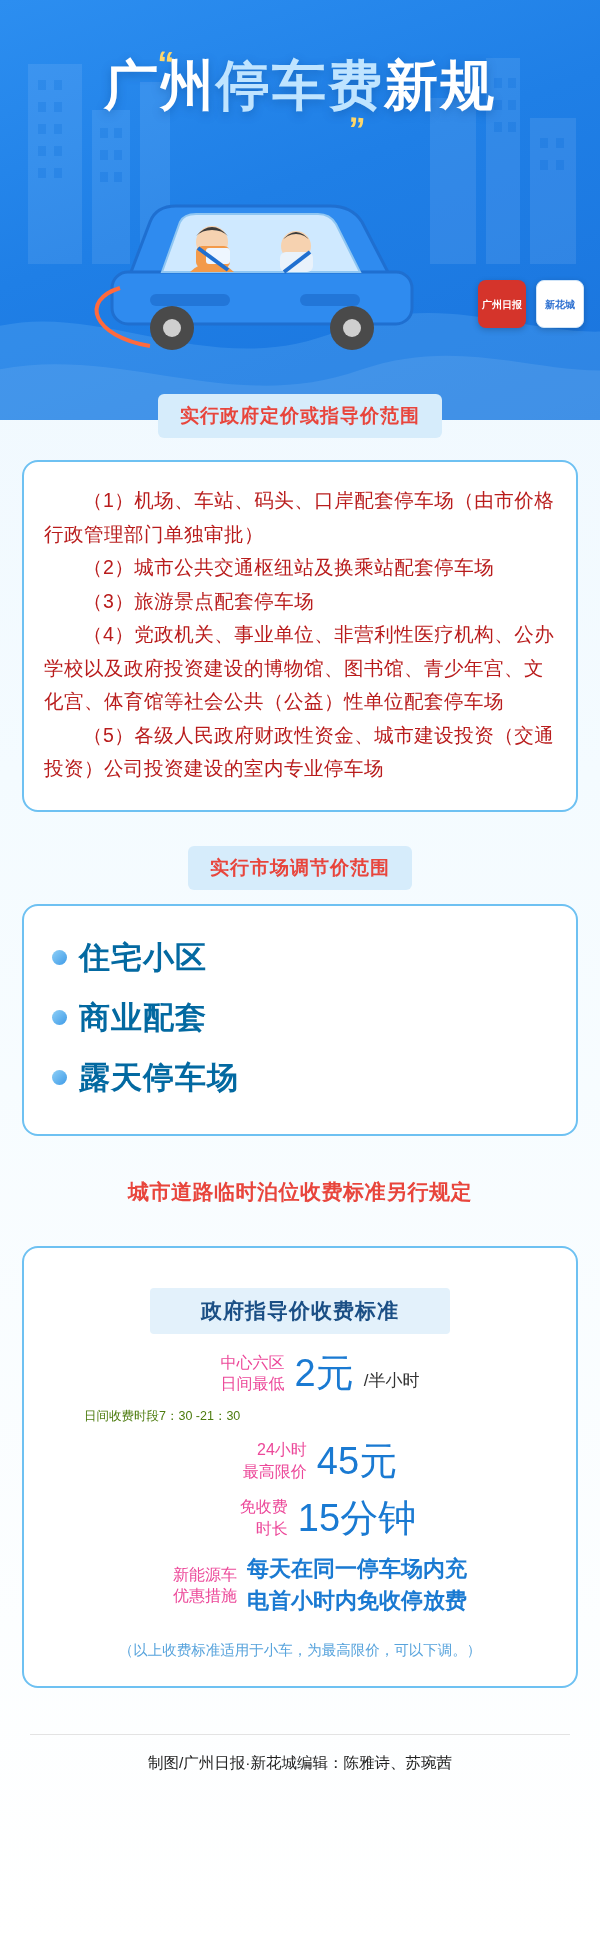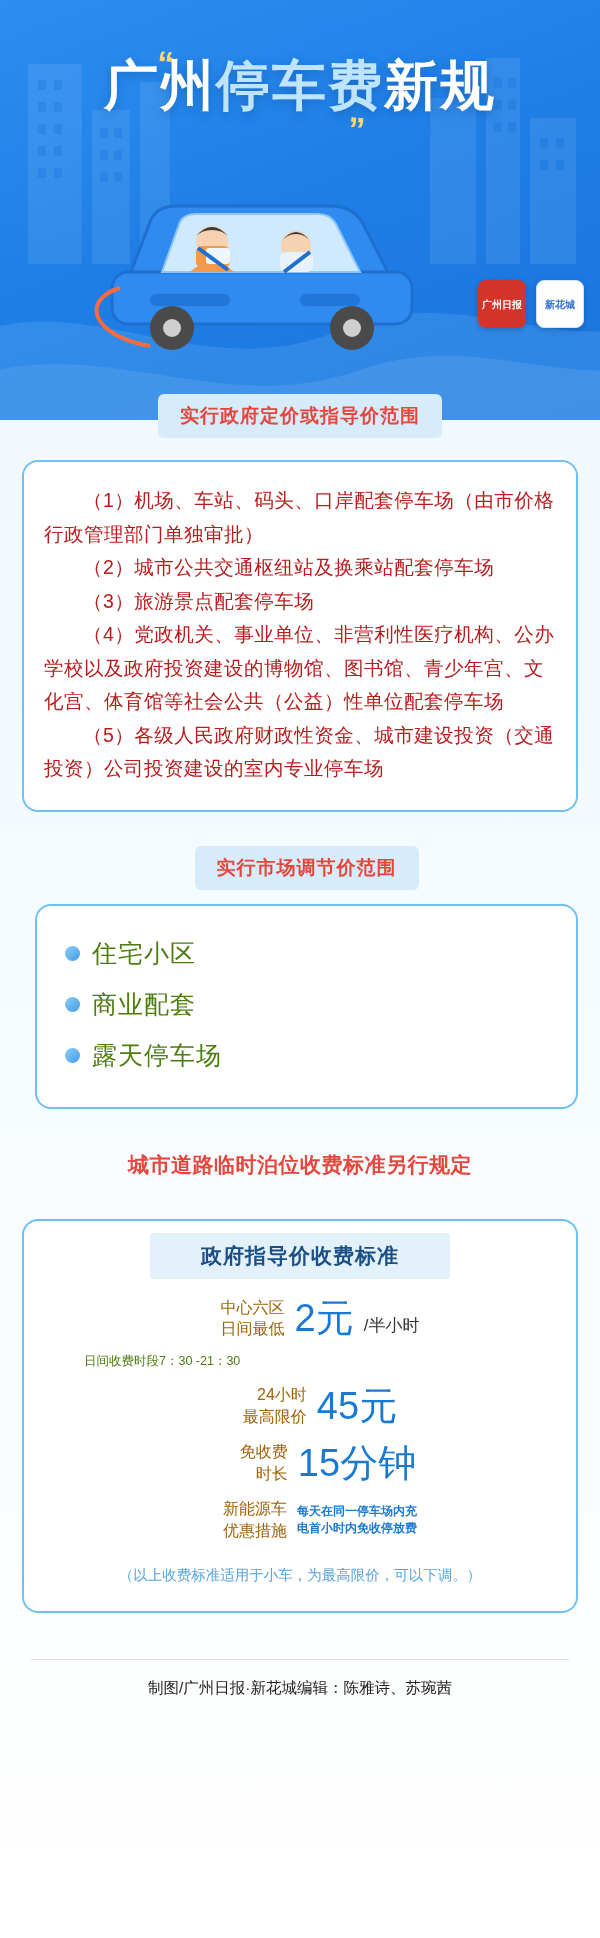--- a/index.html
+++ b/index.html
@@ -115,64 +115,64 @@
 
   .para {
     font-size: 19.5px;
     line-height: 1.72;
     color: #b91c1c;
     text-indent: 2em;
     letter-spacing: .5px;
   }
 
   
-  .market-wrap { margin-top: 34px; padding-left: 13px; }
+  .market-wrap { margin-top: 34px; }
   .market-card {
     margin: 14px 22px 0 22px;
     border: 2px solid #6ec1f2;
     border-radius: 16px;
     background: #ffffff;
     padding: 22px 28px 26px 28px;
   }
   .bullet-item {
     display: flex;
     align-items: center;
     gap: 12px;
     padding: 9px 0;
   }
   .bullet-dot {
     width: 15px; height: 15px;
     border-radius: 50%;
     background: linear-gradient(135deg, #8fd0f7 0%, #3f9be8 100%);
     flex: none;
   }
   .bullet-text {
-    font-size: 25px;
-    font-weight: normal;
-    color: #4d7c0f;
+    font-size: 31px;
+    font-weight: bold;
+    color: #0369a1;
     letter-spacing: 1px;
   }
 
   
   .notice {
     margin-top: 42px;
     text-align: center;
     font-size: 21px;
     font-weight: bold;
     color: #e8453c;
     letter-spacing: .5px;
   }
 
   
   .price-card {
     margin: 40px 22px 0 22px;
     border: 2px solid #6ec1f2;
     border-radius: 16px;
     background: #ffffff;
-    padding: 12px 20px 26px 20px;
+    padding: 40px 20px 26px 20px;
   }
   .price-title {
     margin: 0 auto 18px auto;
     width: 300px;
     background: #e3f1fb;
     color: #1b4f85;
     font-size: 21px;
     font-weight: bold;
     text-align: center;
     padding: 9px 0;
@@ -183,21 +183,21 @@
     display: flex;
     align-items: center;
     justify-content: center;
     gap: 10px;
     margin-top: 14px;
   }
   .price-label {
     text-align: right;
     font-size: 16px;
     line-height: 1.35;
-    color: #a16207;
+    color: #ec4899;
     width: 104px;
     flex: none;
   }
   .price-big {
     font-size: 38px;
     font-weight: normal;
     color: #1a7ad2;
     line-height: 1;
   }
   .price-unit {
@@ -206,21 +206,21 @@
     align-self: flex-end;
     padding-bottom: 3px;
   }
   .price-sub {
     font-size: 12.5px;
     color: #4d7c0f;
     margin-top: 13px;
     padding-left: 40px;
   }
   .price-note {
-    font-size: 12px;
+    font-size: 22px;
     font-weight: bold;
     color: #1a7ad2;
     line-height: 1.45;
   }
   .price-foot {
     margin-top: 24px;
     text-align: center;
     font-size: 14.5px;
     color: #57a3dc;
   }

